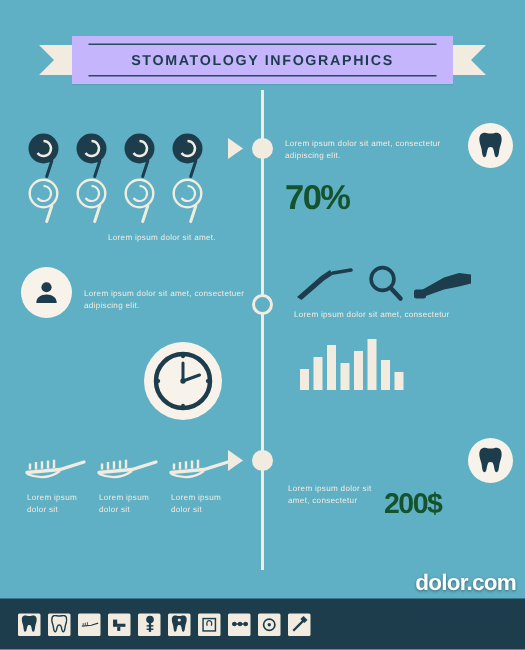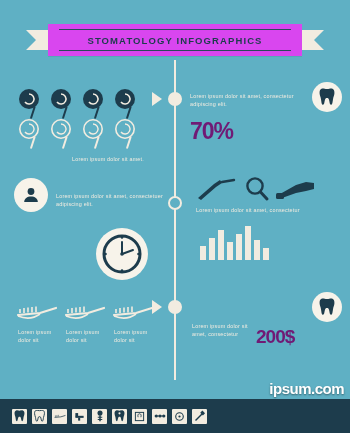--- a/index.html
+++ b/index.html
@@ -20,21 +20,21 @@
     position:absolute; left:0; top:24px; width:350px; height:32px;
   }
   .ribbon-tail-l, .ribbon-tail-r {
     position:absolute; top:6px; width:36px; height:20px;
     background:#f2ece0;
   }
   .ribbon-tail-l { left:26px; clip-path: polygon(0 0, 100% 0, 100% 100%, 0 100%, 10px 50%); }
   .ribbon-tail-r { right:26px; clip-path: polygon(0 0, 100% 0, calc(100% - 10px) 50%, 100% 100%, 0 100%); }
   .banner {
     position:absolute; left:48px; top:0; width:254px; height:32px;
-    background:#d946ef;
+    background:#c4b5fd;
     display:flex; align-items:center; justify-content:center;
     box-shadow:0 1px 0 rgba(0,0,0,.06);
   }
   .banner-inner {
     border-top:1px solid #2b4a5a; border-bottom:1px solid #2b4a5a;
     width:232px; height:22px;
     display:flex; align-items:center; justify-content:center;
   }
   .banner-title {
     font-size:9.5px; letter-spacing:1.1px; font-weight:bold; color:#1d3c4c;
@@ -52,21 +52,21 @@
   .arrow {
     position:absolute; width:0; height:0;
     border-top:7px solid transparent; border-bottom:7px solid transparent;
     border-left:10px solid #f2ece0;
   }
   
   .lorem {
     color:#f2ece0; font-size:5.4px; line-height:8px; letter-spacing:.2px;
   }
   .bignum {
-    color:#701a75; font-weight:bold; letter-spacing:-1px;
+    color:#14532d; font-weight:bold; letter-spacing:-1px;
   }
   
   .circle {
     position:absolute; border-radius:50%; background:#f7f3ea;
     display:flex; align-items:center; justify-content:center;
   }
   
   .lolli-row { position:absolute; display:flex; gap:6px; }
   
   .iconbar {
@@ -236,21 +236,21 @@
   <div class="lorem" style="position:absolute; left:114px; top:328px; width:34px;">Lorem ipsum dolor sit</div>
 
   <div class="circle" style="left:312px; top:292px; width:30px; height:30px;">
     <svg width="16" height="18" viewBox="0 0 16 18">
       <path d="M8 1c2.4 0 3.2-.8 5-.4 2 .5 2.6 2.6 2.4 5-.2 2.3-1 3.4-1.4 5.6-.4 2.3-.5 5.6-2 5.6-1.4 0-1.4-3.2-2-5-.4-1.3-.7-1.8-2-1.8s-1.6.5-2 1.8c-.6 1.8-.6 5-2 5-1.5 0-1.6-3.3-2-5.6C1.6 9 .8 7.9.6 5.6.4 3.2 1 1.1 3 .6 4.8.2 5.6 1 8 1z" fill="#1d3c4c"></path>
     </svg>
   </div>
   <div class="lorem" style="position:absolute; left:192px; top:322px; width:60px;">Lorem ipsum dolor sit amet, consectetur</div>
   <div class="bignum" style="position:absolute; left:256px; top:326px; font-size:19px;">200$</div>
 
-  <div class="watermark">ipsum.com</div>
+  <div class="watermark">dolor.com</div>
 
   <div class="iconbar">
     <div class="icon-chip">
       <svg width="11" height="12" viewBox="0 0 16 18">
           <path d="M8 1c2.4 0 3.2-.8 5-.4 2 .5 2.6 2.6 2.4 5-.2 2.3-1 3.4-1.4 5.6-.4 2.3-.5 5.6-2 5.6-1.4 0-1.4-3.2-2-5-.4-1.3-.7-1.8-2-1.8s-1.6.5-2 1.8c-.6 1.8-.6 5-2 5-1.5 0-1.6-3.3-2-5.6C1.6 9 .8 7.9.6 5.6.4 3.2 1 1.1 3 .6 4.8.2 5.6 1 8 1z" fill="#1d3c4c"></path>
         </svg>
     </div>
     <div class="icon-chip">
       <svg width="11" height="12" viewBox="0 0 16 18">
           <path d="M8 1c2.4 0 3.2-.8 5-.4 2 .5 2.6 2.6 2.4 5-.2 2.3-1 3.4-1.4 5.6-.4 2.3-.5 5.6-2 5.6-1.4 0-1.4-3.2-2-5-.4-1.3-.7-1.8-2-1.8s-1.6.5-2 1.8c-.6 1.8-.6 5-2 5-1.5 0-1.6-3.3-2-5.6C1.6 9 .8 7.9.6 5.6.4 3.2 1 1.1 3 .6 4.8.2 5.6 1 8 1z" fill="none" stroke="#1d3c4c" stroke-width="1.4"></path>

